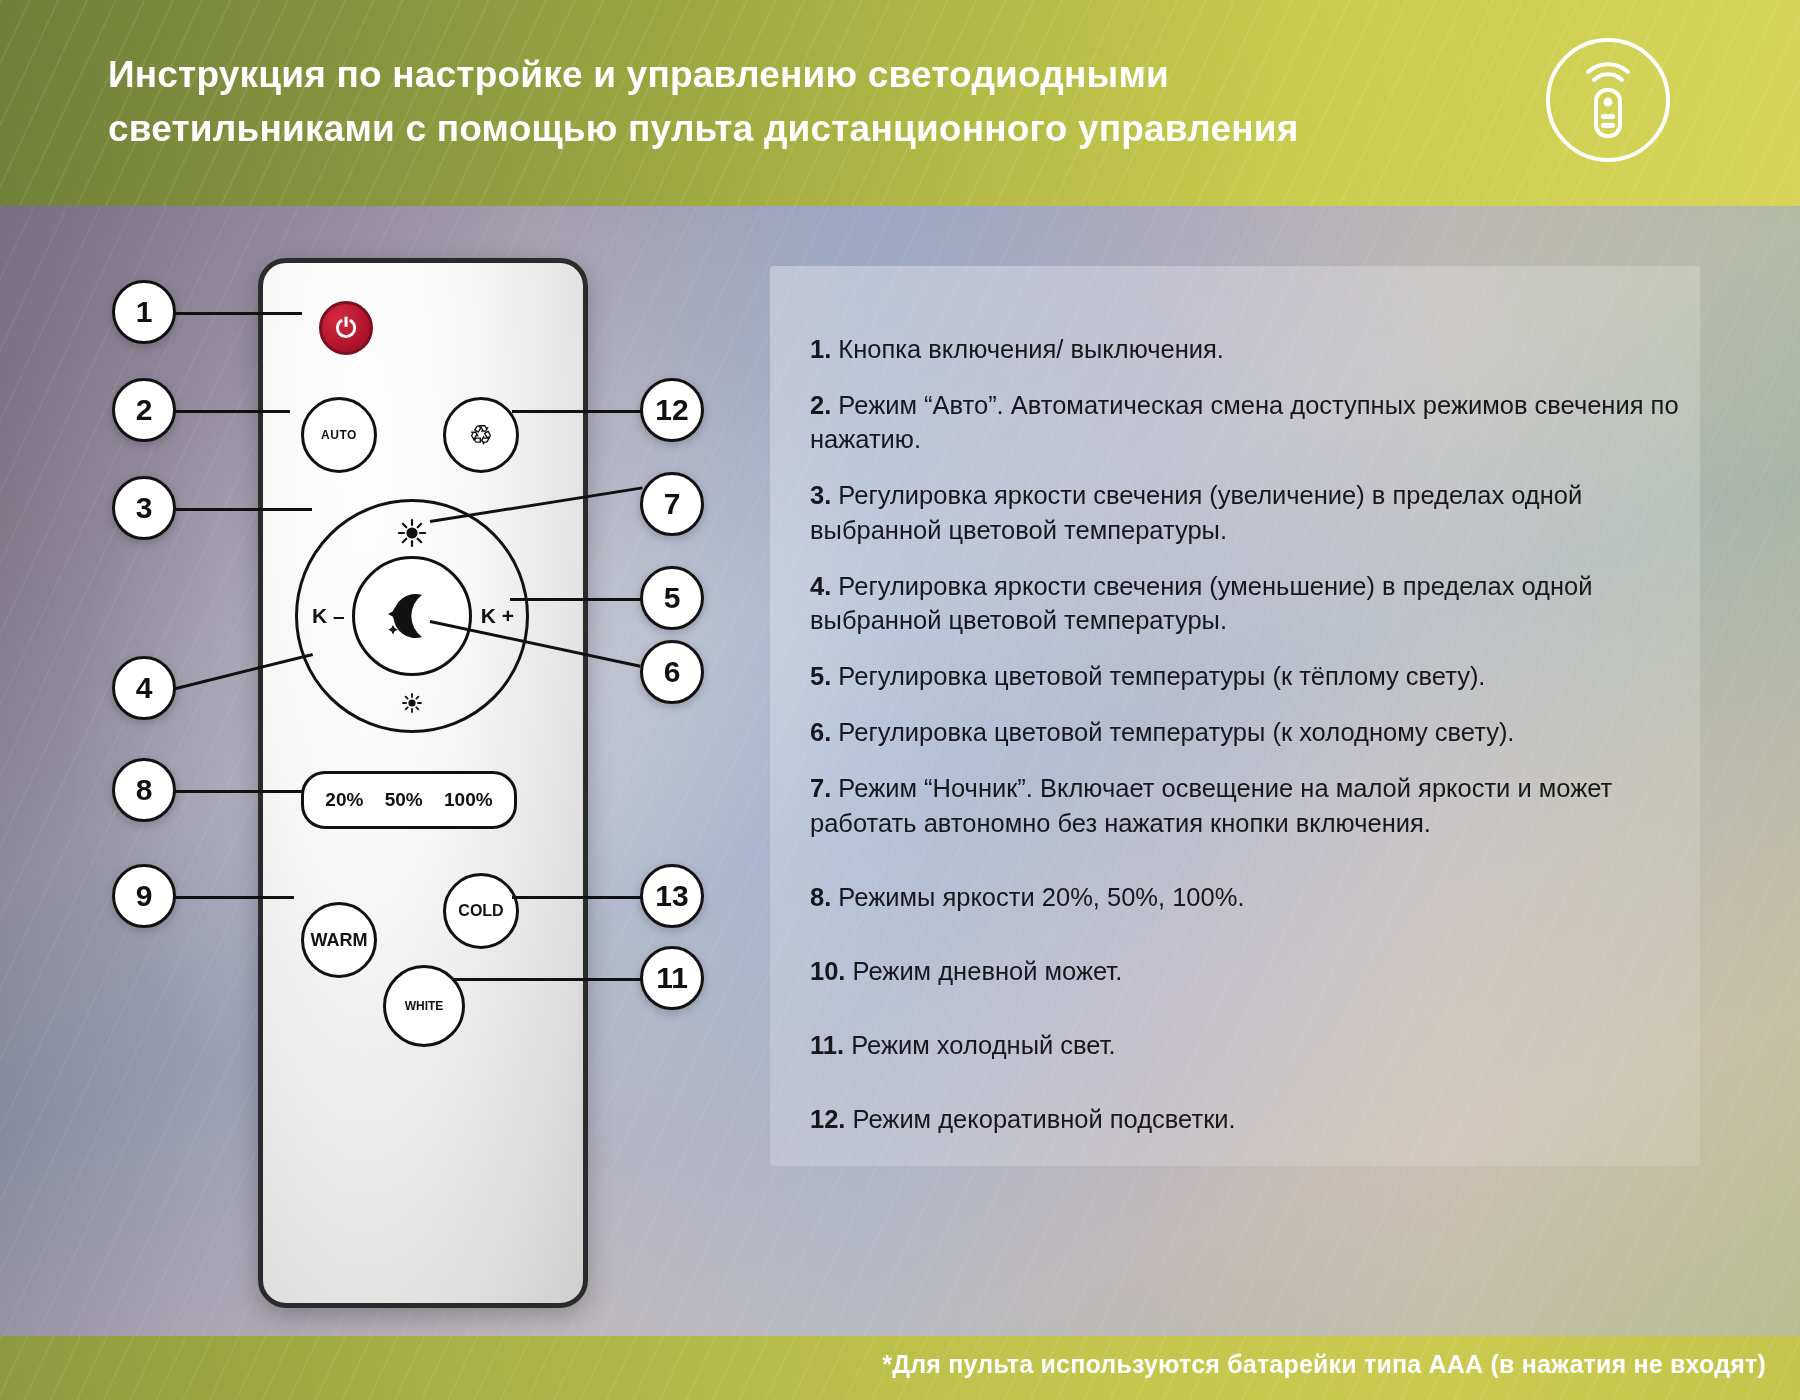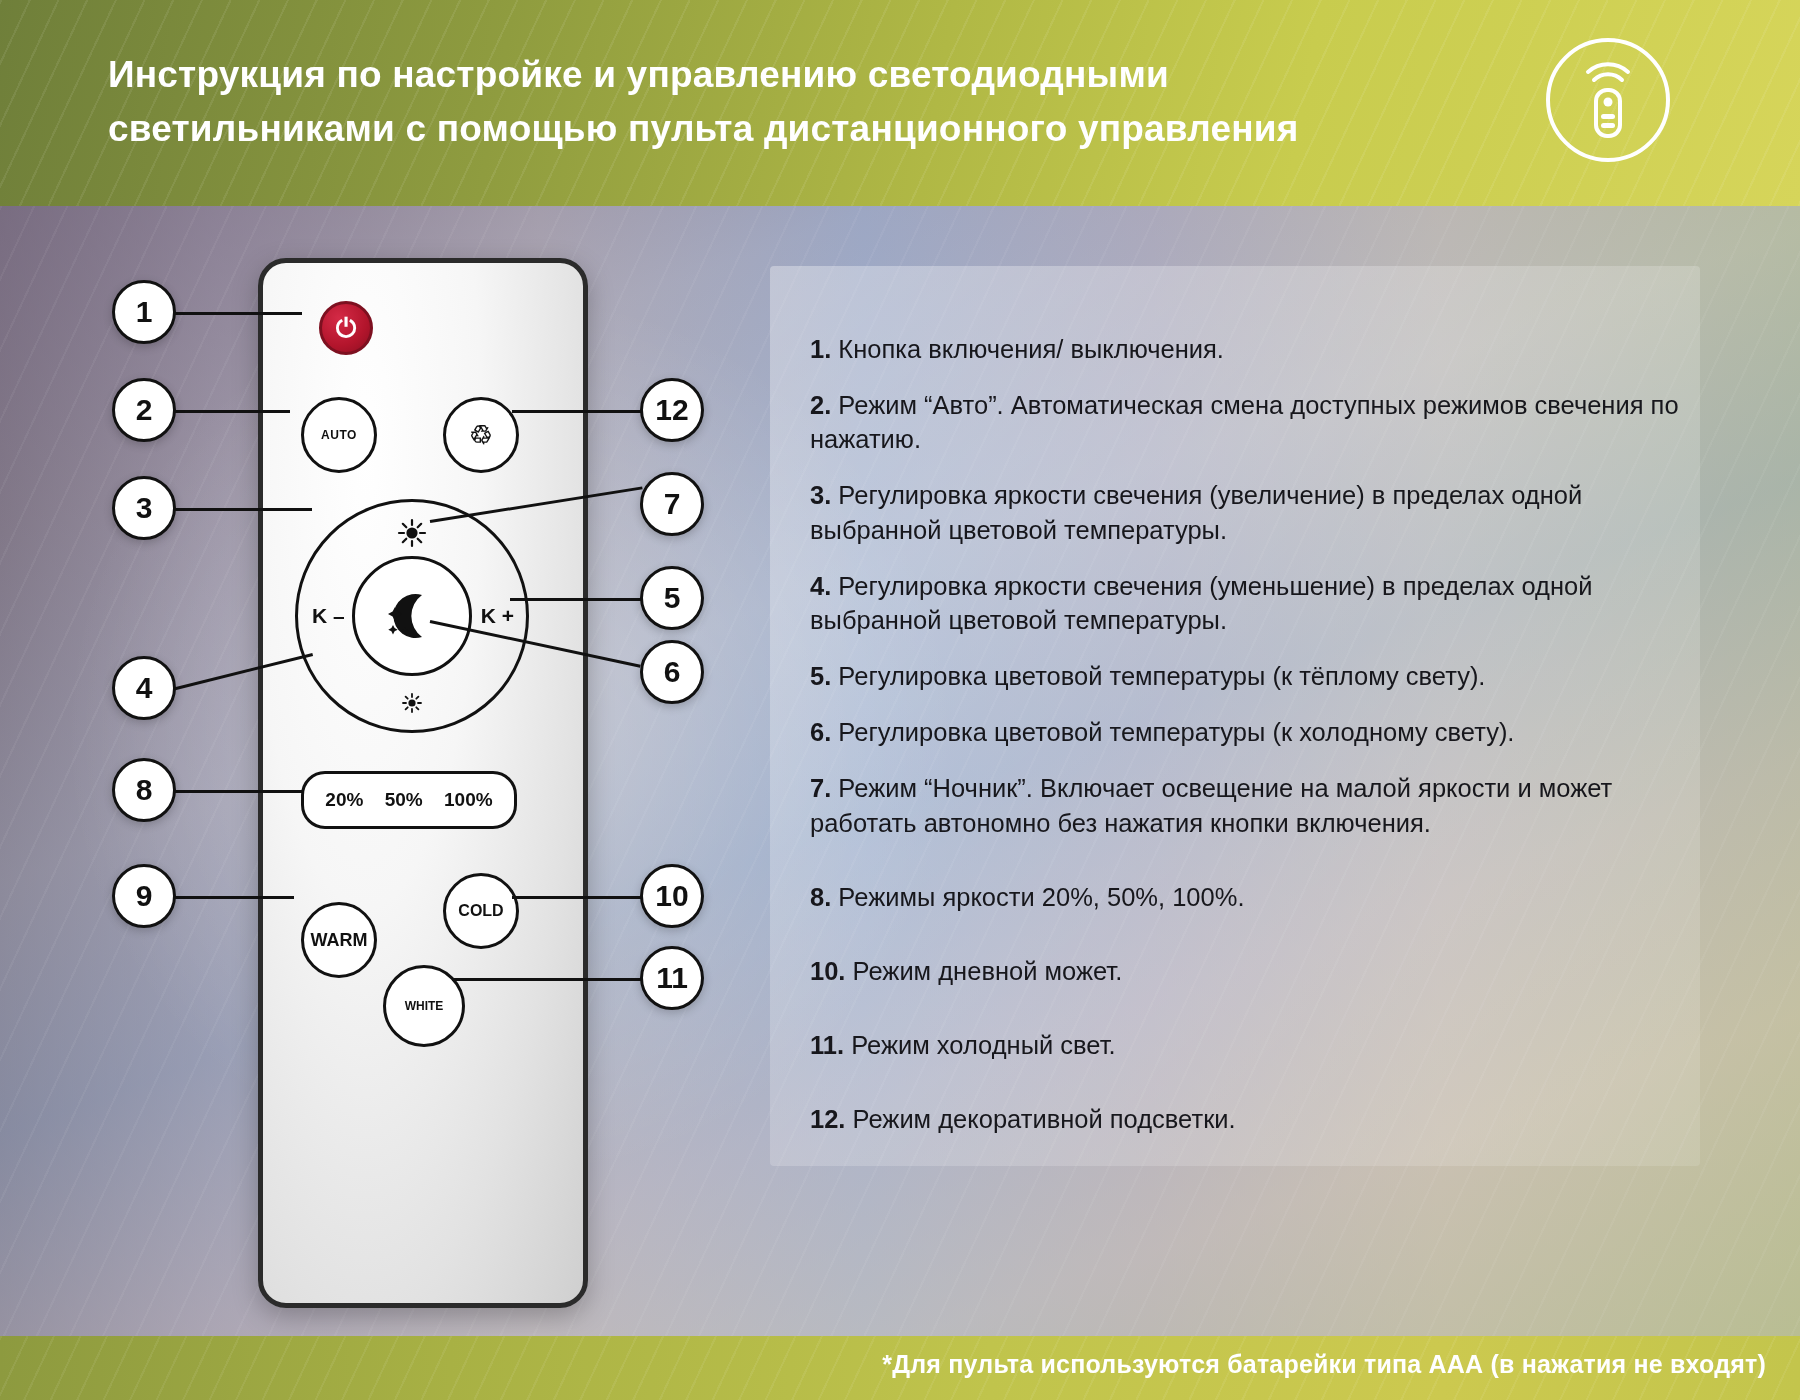--- a/index.html
+++ b/index.html
@@ -373,21 +373,21 @@
 
   <div class="callout" style="left:112px; top:280px;">1</div>
   <div class="callout" style="left:112px; top:378px;">2</div>
   <div class="callout" style="left:112px; top:476px;">3</div>
   <div class="callout" style="left:112px; top:656px;">4</div>
   <div class="callout" style="left:640px; top:566px;">5</div>
   <div class="callout" style="left:640px; top:640px;">6</div>
   <div class="callout" style="left:640px; top:472px;">7</div>
   <div class="callout" style="left:112px; top:758px;">8</div>
   <div class="callout" style="left:112px; top:864px;">9</div>
-  <div class="callout" style="left:640px; top:864px;">10</div>
+  <div class="callout" style="left:640px; top:864px;">13</div>
   <div class="callout" style="left:640px; top:946px;">11</div>
   <div class="callout" style="left:640px; top:378px;">12</div>
 
   <div class="steps">
     <div class="step">
       <b>1.</b><span> Кнопка включения/ выключения.</span>
     </div>
     <div class="step">
       <b>2.</b><span> Режим “Авто”. Автоматическая смена доступных режимов свечения по нажатию.</span>
     </div>

